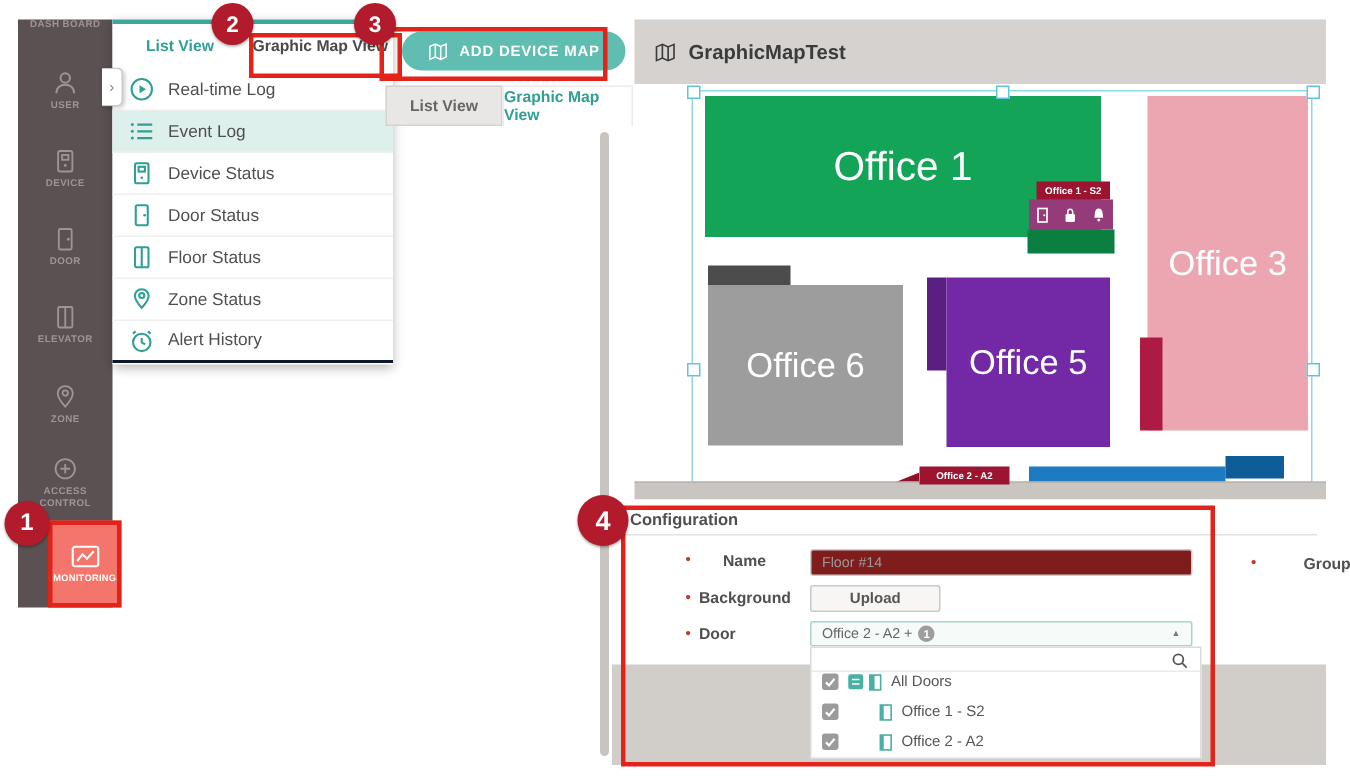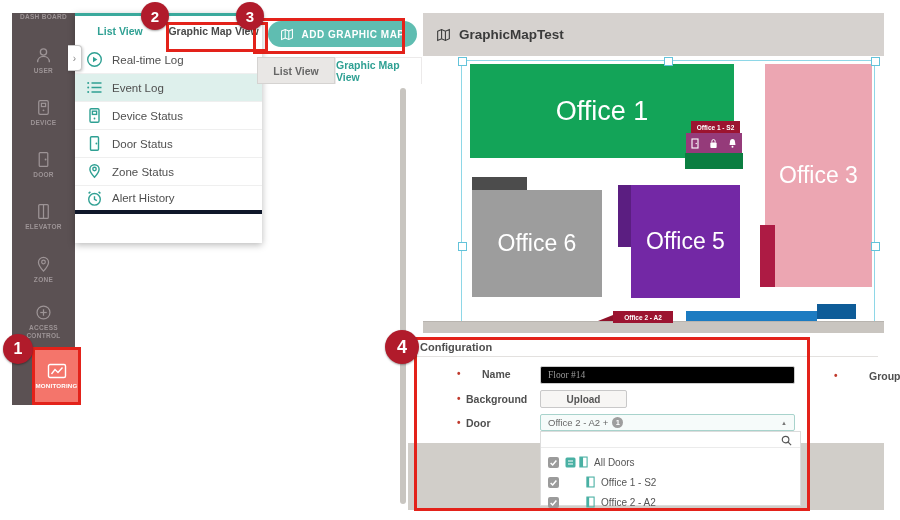--- a/index.html
+++ b/index.html
@@ -53,35 +53,35 @@
   
   .selrect{left:461px;top:60px;width:412px;height:260px;border:1px solid #8ed7e7;}
   .handle{width:7px;height:7px;background:#fff;border:1px solid #63c3da;z-index:20;}
   .room{display:flex;align-items:center;justify-content:center;color:#fff;cursor:move;}
   .badge{background:#9c1430;color:#fff;font-size:6.5px;font-weight:bold;display:flex;
          align-items:center;justify-content:center;white-space:nowrap;z-index:15;cursor:move;}
 
   
   .cfg-label{font-size:10.5px;color:#4f4f4f;font-weight:600;}
   .bullet{color:#c0392b;font-size:10px;font-weight:bold;}
-  .tinput{background:#000000;border:1px solid #ccc;border-radius:2px;font-size:9.5px;color:#999;
-          padding:0 7px;box-sizing:border-box;font-family:Liberation Serif, serif;}
+  .tinput{background:#7f1d1d;border:1px solid #ccc;border-radius:2px;font-size:9.5px;color:#999;
+          padding:0 7px;box-sizing:border-box;font-family:Liberation Sans, sans-serif;}
   .upbtn{background:#f7f6f4;border:1px solid #c9c9c9;border-radius:2px;font-size:10px;
          font-weight:bold;color:#555;cursor:pointer;}
   .selbox{background:#f6fbfa;border:1px solid #a8d3cc;border-radius:2px;display:flex;
           align-items:center;padding:0 7px;box-sizing:border-box;cursor:pointer;}
   .selbox .val{font-size:9.5px;color:#666;}
   .cntbadge{width:11px;height:11px;border-radius:50%;background:#9e9e9e;color:#fff;font-size:7.5px;
             font-weight:bold;display:flex;align-items:center;justify-content:center;margin-left:4px;}
   .caret{margin-left:auto;font-size:6px;color:#777;}
 
   .ddpanel{left:540px;top:431px;width:261px;height:75px;background:#fff;border:1px solid #dcdcdc;
            box-sizing:border-box;z-index:30;}
   .ddsearch{position:absolute;left:0;top:0;width:100%;height:16px;border-bottom:1px solid #ebebeb;box-sizing:border-box;}
-  .ddrow{position:absolute;left:0;width:100%;height:19px;display:flex;align-items:flex-end;
+  .ddrow{position:absolute;left:0;width:100%;height:19px;display:flex;align-items:flex-start;
          padding-left:7px;box-sizing:border-box;font-size:10px;color:#555;cursor:pointer;gap:6px;}
   .cb{width:11px;height:11px;background:#9b9b9b;border-radius:2px;flex:0 0 auto;
       display:flex;align-items:center;justify-content:center;cursor:pointer;}
 </style>
 </head>
 <body>
 
 <div id="app">
 
   <div class="abs sidebar">
@@ -181,47 +181,54 @@
       </div>
       <div class="prow">
         <svg class="mi" viewBox="0 0 17 17" fill="none" stroke="#2fa093" stroke-width="1.4">
             <rect x="4.5" y="1.8" width="8" height="13.4" rx="1"></rect>
             <circle cx="10.4" cy="8.5" r=".9" fill="#2fa093" stroke="none"></circle>
           </svg>
         <span>Door Status</span>
       </div>
       <div class="prow">
         <svg class="mi" viewBox="0 0 17 17" fill="none" stroke="#2fa093" stroke-width="1.4">
+            <rect x="4" y="1.8" width="9" height="13.4" rx="1"></rect>
+            <line x1="8.5" y1="1.8" x2="8.5" y2="15.2"></line>
+          </svg>
+        <span>Floor Status</span>
+      </div>
+      <div class="prow">
+        <svg class="mi" viewBox="0 0 17 17" fill="none" stroke="#2fa093" stroke-width="1.4">
             <path d="M8.5 1.8c-2.7 0-4.6 2-4.6 4.4 0 3.1 4.6 8 4.6 8s4.6-4.9 4.6-8c0-2.4-1.9-4.4-4.6-4.4z"></path>
             <circle cx="8.5" cy="6" r="1.7"></circle>
           </svg>
         <span>Zone Status</span>
       </div>
-      <div class="prow" style="border-bottom:4px solid #0f172a;">
+      <div class="prow" style="border-bottom:2px solid #0f172a;">
         <svg class="mi" viewBox="0 0 17 17" fill="none" stroke="#2fa093" stroke-width="1.4">
             <circle cx="8.5" cy="9.3" r="5.8"></circle>
             <polyline points="8.5,6.3 8.5,9.3 10.8,10.6"></polyline>
             <line x1="2.6" y1="3.4" x2="4.4" y2="1.9"></line>
             <line x1="14.4" y1="3.4" x2="12.6" y2="1.9"></line>
           </svg>
         <span>Alert History</span>
       </div>
     </div>
   </div>
   <div class="abs flexc expander">
     <span>›</span>
   </div>
 
   <div class="abs flexc addbtn">
     <svg width="14" height="13" viewBox="0 0 18 16" fill="none" stroke="#fff" stroke-width="1.3">
         <path d="M2 3.5 L6.7 1.5 L11.3 3.5 L16 1.5 V12.5 L11.3 14.5 L6.7 12.5 L2 14.5 Z"></path>
         <line x1="6.7" y1="1.5" x2="6.7" y2="12.5"></line>
         <line x1="11.3" y1="3.5" x2="11.3" y2="14.5"></line>
       </svg>
-    <span>ADD GRAPHIC MAP</span>
+    <span>ADD DEVICE MAP</span>
   </div>
 
   <div class="abs redbox" style="left:166px;top:22px;width:96px;height:24px;"></div>
   <div class="abs redbox" style="left:253px;top:18px;width:146px;height:30px;"></div>
   <div class="abs circ" style="left:141px;top:2px;width:28px;height:28px;font-size:15px;">
       <span>2</span>
     </div>
   <div class="abs circ" style="left:236px;top:2px;width:28px;height:28px;font-size:15px;">
       <span>3</span>
     </div>

